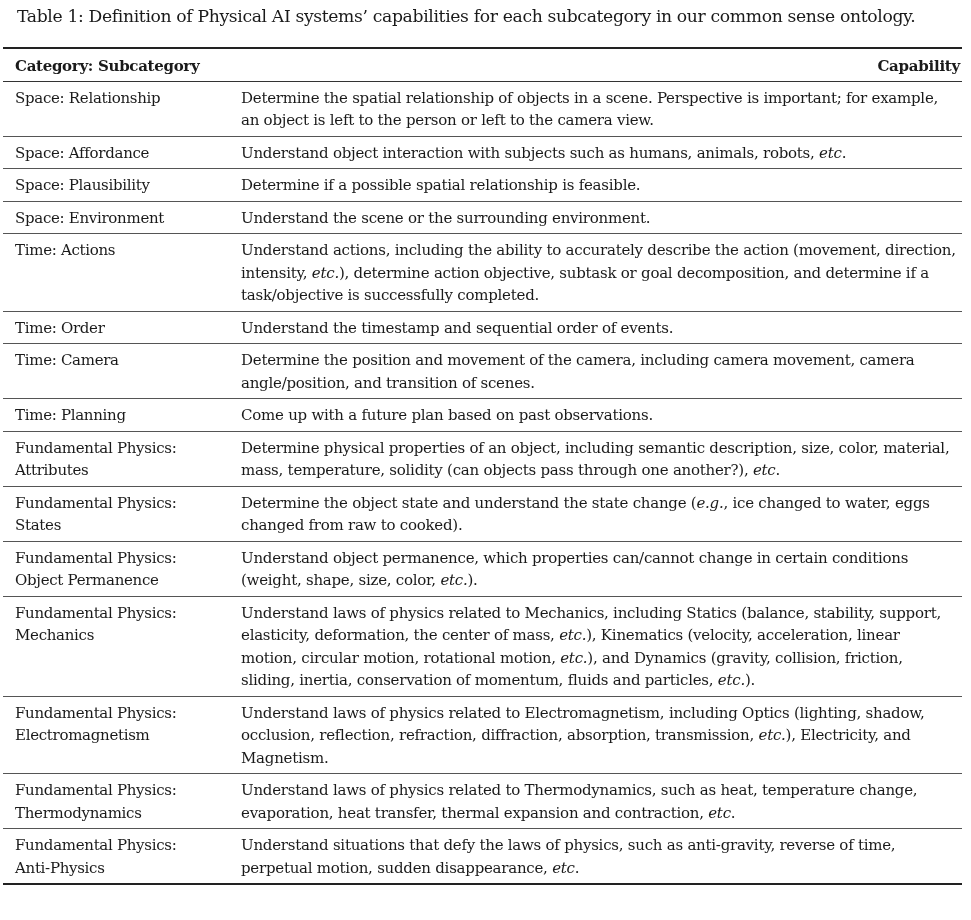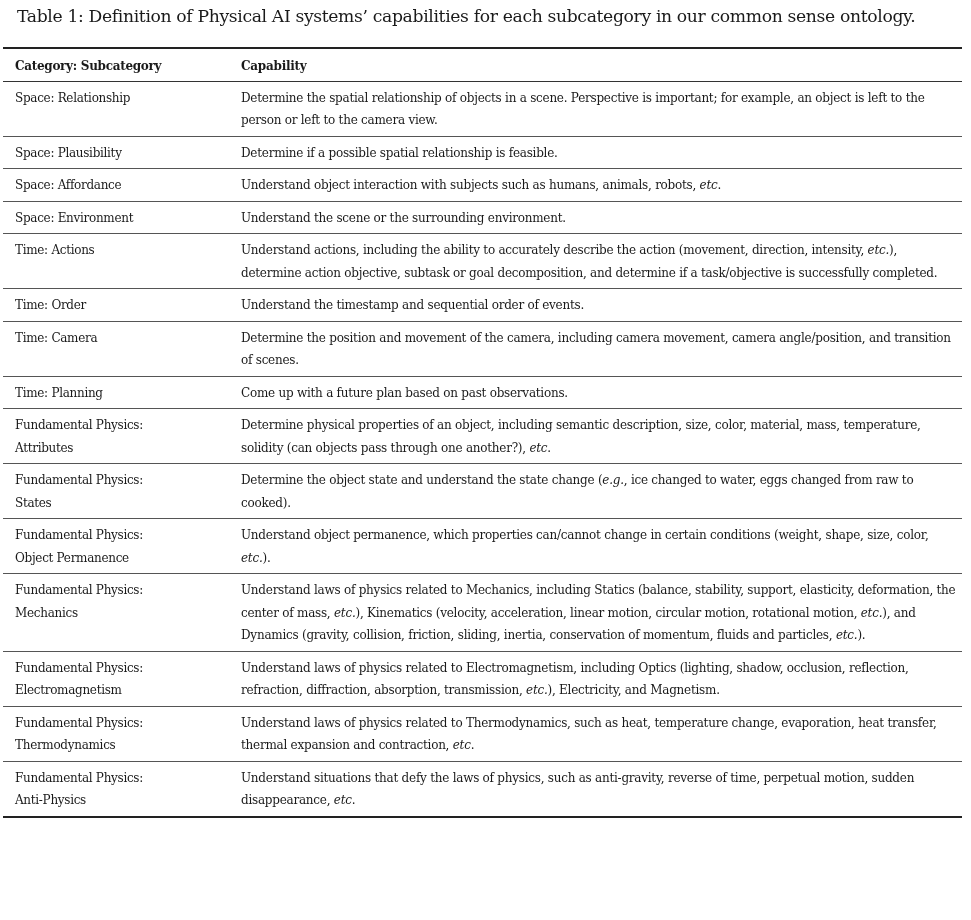--- a/index.html
+++ b/index.html
@@ -27,21 +27,21 @@
       margin-left: 14px;
     }
     .tbl {
       position: absolute;
       left: 3px;
       top: 47px;
       width: 959px;
       border-collapse: collapse;
       border-top: 2px solid #222;
       border-bottom: 2px solid #222;
-      font-size: 12px;
+      font-size: 15px;
       line-height: 22.5px;
     }
     .tbl th, .tbl td {
       text-align: left;
       vertical-align: top;
       padding: 5px 0 4px 0;
     }
     .tbl th {
       font-weight: bold;
       padding-top: 6px;
@@ -70,41 +70,41 @@
   </style>
 </head>
 <body>
 
 <div class="caption">Table 1: Definition of Physical AI systems’ capabilities for each subcategory in our common sense ontology.</div>
 
 <table class="tbl">
   <thead>
     <tr>
       <th class="col-cat">Category: Subcategory</th>
-      <th class="col-cap" style="text-align:left;">Capability</th>
+      <th class="col-cap" style="text-align:right;">Capability</th>
     </tr>
   </thead>
   <tbody id="tbody">
       <tr>
         <td class="col-cat">
           <span class="cat-line">Space: Relationship</span>
         </td>
         <td class="col-cap"><span>Determine the spatial relationship of objects in a scene.  Perspective is important; for example, an object is left to the person or left to the camera view.</span></td>
       </tr>
       <tr>
         <td class="col-cat">
+          <span class="cat-line">Space: Affordance</span>
+        </td>
+        <td class="col-cap"><span>Understand object interaction with subjects such as humans, animals, robots, </span><em>etc</em><span>.</span></td>
+      </tr>
+      <tr>
+        <td class="col-cat">
           <span class="cat-line">Space: Plausibility</span>
         </td>
         <td class="col-cap"><span>Determine if a possible spatial relationship is feasible.</span></td>
-      </tr>
-      <tr>
-        <td class="col-cat">
-          <span class="cat-line">Space: Affordance</span>
-        </td>
-        <td class="col-cap"><span>Understand object interaction with subjects such as humans, animals, robots, </span><em>etc</em><span>.</span></td>
       </tr>
       <tr>
         <td class="col-cat">
           <span class="cat-line">Space: Environment</span>
         </td>
         <td class="col-cap"><span>Understand the scene or the surrounding environment.</span></td>
       </tr>
       <tr>
         <td class="col-cat">
           <span class="cat-line">Time: Actions</span>

